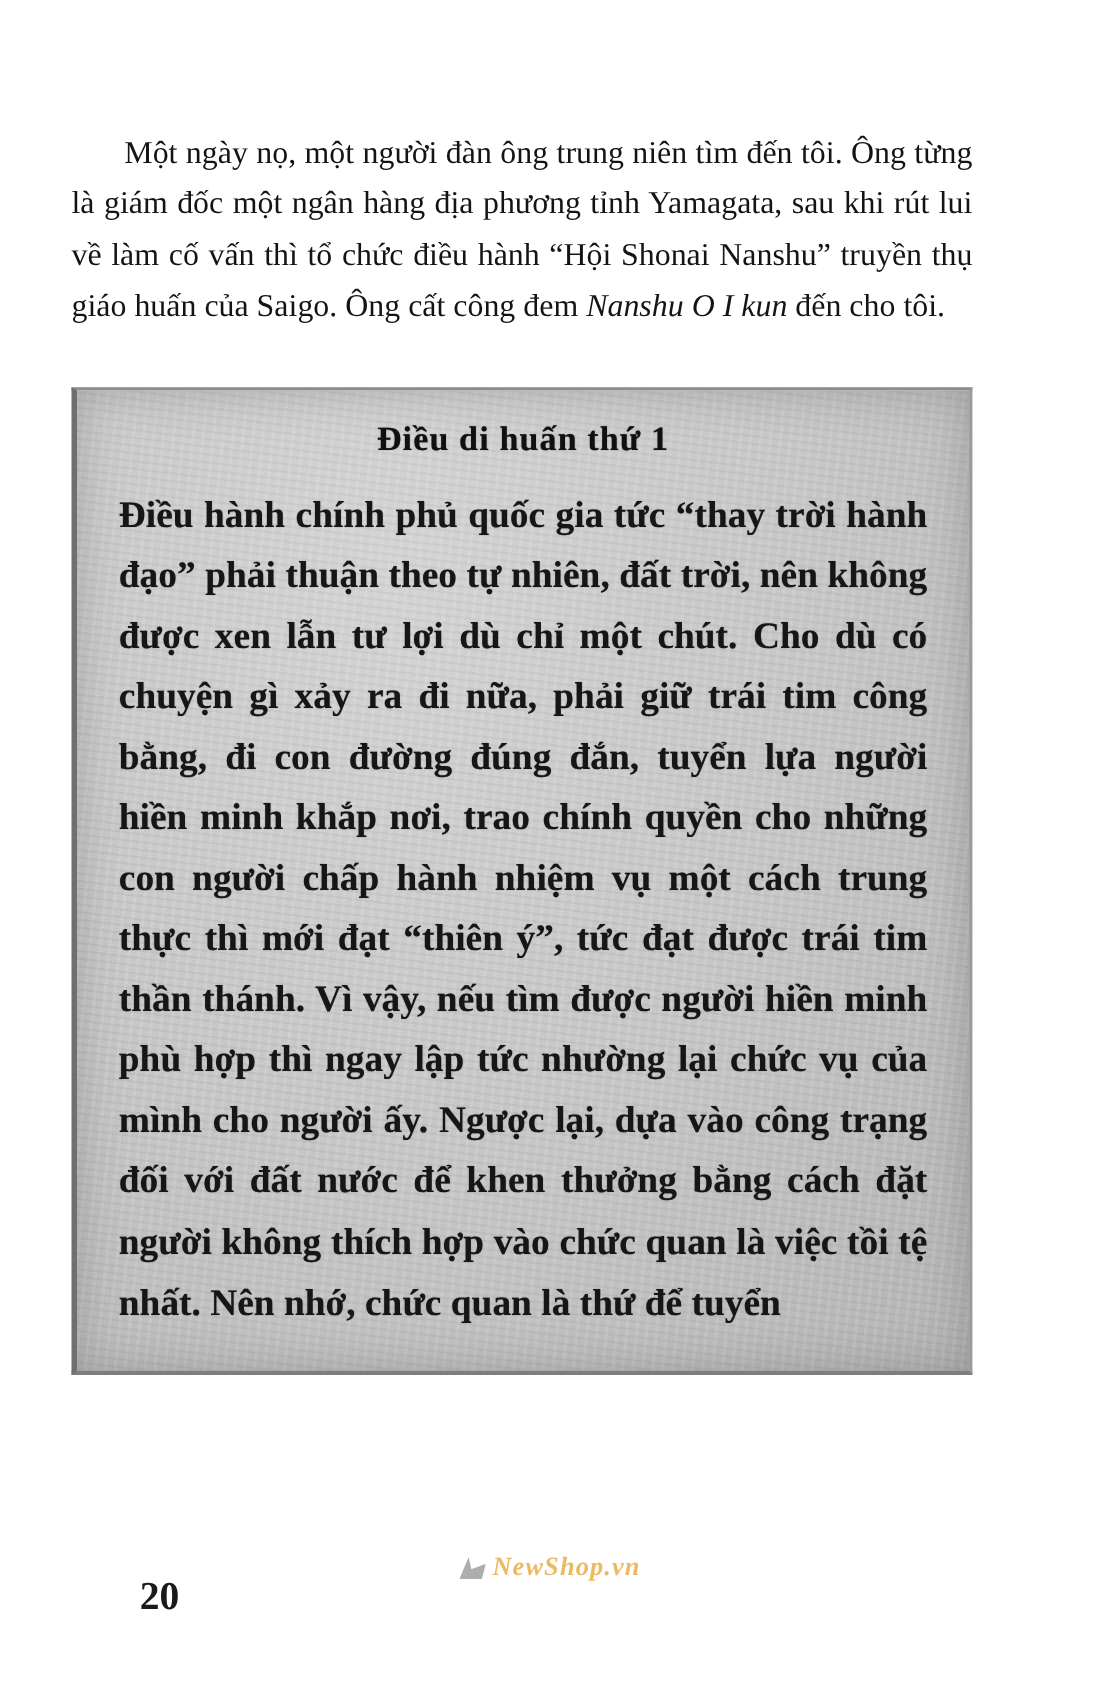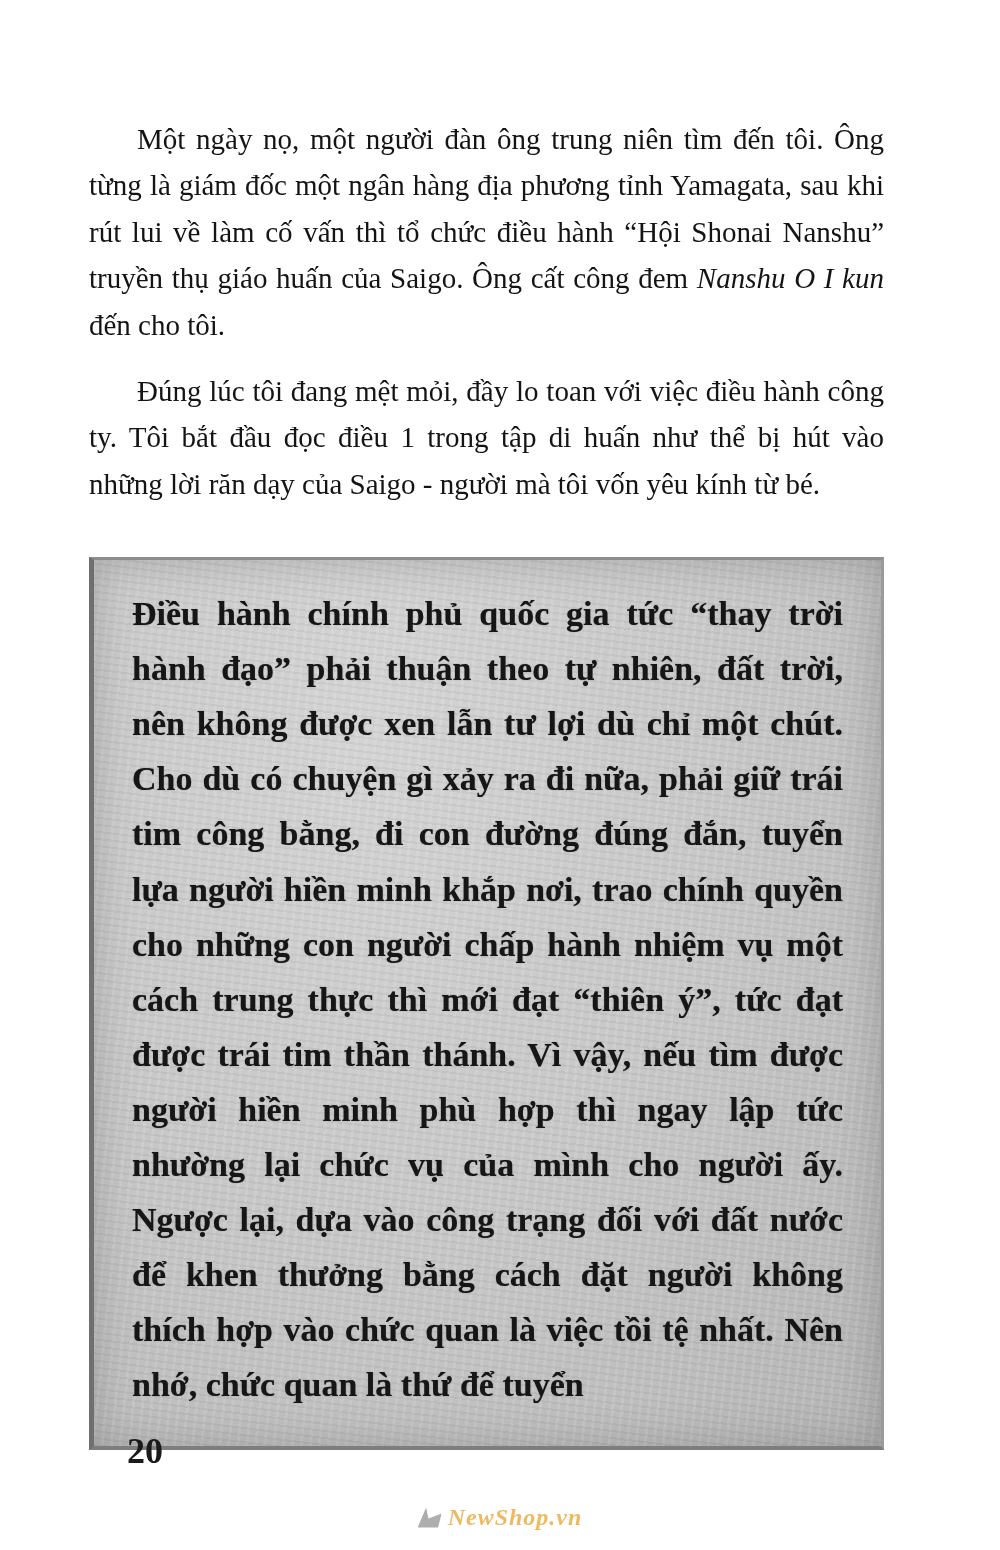--- a/index.html
+++ b/index.html
@@ -9,21 +9,21 @@
   body {
     width: 1000px;
     height: 1550px;
     background: #ffffff;
     font-family: "Liberation Serif", serif;
     color: #141414;
     position: relative;
     overflow: hidden;
   }
   .content {
-    padding: 116px 116px 0 89px;
+    padding: 116px 116px 0 65px;
   }
   .body-par {
     font-size: 29px;
     line-height: 1.6;
     text-align: justify;
     text-indent: 48px;
     margin: 0 0 20px 0;
   }
   .body-par em {
     font-style: italic;
@@ -73,21 +73,21 @@
     color: #1a1a1a;
   }
   .book-title {
     font-size: 23px;
     letter-spacing: 3px;
     word-spacing: 7px;
     color: #222222;
   }
   .watermark {
     position: absolute;
-    top: 1504px;
+    top: 1412px;
     left: 50%;
     transform: translateX(-50%);
     display: flex;
     align-items: center;
     gap: 6px;
     opacity: 0.8;
   }
   .watermark-icon {
     width: 24px;
     height: 20px;
@@ -103,23 +103,23 @@
     letter-spacing: 1px;
   }
 </style>
 </head>
 <body>
 
 <div class="content">
 
   <p class="body-par"><span>Một ngày nọ, một người đàn ông trung niên tìm đến tôi. Ông từng là giám đốc một ngân hàng địa phương tỉnh Yamagata, sau khi rút lui về làm cố vấn thì tổ chức điều hành “Hội Shonai Nanshu” truyền thụ giáo huấn của Saigo. Ông cất công đem </span><em>Nanshu O I kun</em><span> đến cho tôi.</span></p>
 
-  <p class="body-par">Đúng lúc tôi đang mệt mỏi, đầy lo toan với việc điều hành công ty. Tôi bắt đầu đọc điều 1 trong tập di huấn như thể bị hút vào những lời răn dạy của Saigo - người mà tôi vốn yêu kính từ bé.</p>
 
   <section class="precept-box">
+    <h2 class="precept-title">Điều di huấn thứ 1</h2>
     <p class="precept-body">Điều hành chính phủ quốc gia tức “thay trời hành đạo” phải thuận theo tự nhiên, đất trời, nên không được xen lẫn tư lợi dù chỉ một chút. Cho dù có chuyện gì xảy ra đi nữa, phải giữ trái tim công bằng, đi con đường đúng đắn, tuyển lựa người hiền minh khắp nơi, trao chính quyền cho những con người chấp hành nhiệm vụ một cách trung thực thì mới đạt “thiên ý”, tức đạt được trái tim thần thánh. Vì vậy, nếu tìm được người hiền minh phù hợp thì ngay lập tức nhường lại chức vụ của mình cho người ấy. Ngược lại, dựa vào công trạng đối với đất nước để khen thưởng bằng cách đặt người không thích hợp vào chức quan là việc tồi tệ nhất. Nên nhớ, chức quan là thứ để tuyển</p>
   </section>
 
 </div>
 
 <div class="footer">
   <span class="page-number">20</span>
 </div>
 
 <div class="watermark">

